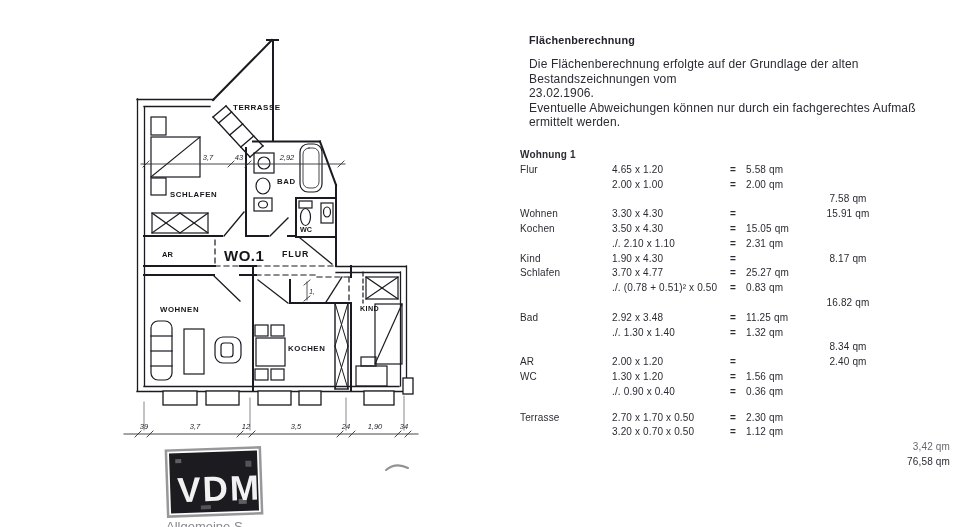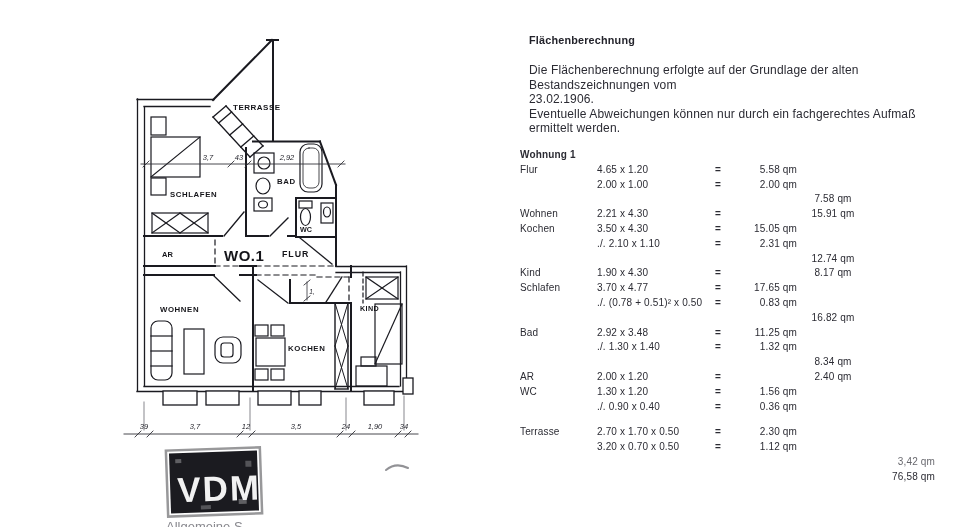--- a/index.html
+++ b/index.html
@@ -3,31 +3,31 @@
 <meta charset="utf-8">
 <style>
   html,body{margin:0;padding:0;background:#e8e8e8;}
   .page{
     position:relative;width:960px;height:527px;background:#ffffff;overflow:hidden;
     font-family:"Liberation Sans",sans-serif;color:#26262e;
   }
   svg text{font-family:"Liberation Sans",sans-serif;}
   
   .doc-head{position:absolute;left:529px;top:34px;width:424px;}
-  .doc-title{font-size:10.8px;font-weight:bold;letter-spacing:.2px;margin:0 0 17px 0;color:#23232b;}
+  .doc-title{font-size:10.8px;font-weight:bold;letter-spacing:.2px;margin:0 0 11px 0;color:#23232b;}
   .doc-head p{margin:0;font-size:12px;line-height:14.6px;letter-spacing:.15px;color:#2b2b33;}
   .calc{position:absolute;left:520px;top:148px;font-size:10px;letter-spacing:.15px;color:#2b2b33;}
   .trow{display:flex;height:14.8px;line-height:14.8px;white-space:nowrap;}
   .trow.gap{margin-top:11px;}
   .trow.thead .c1{font-weight:bold;}
   .c{display:block;flex:none;}
   .c1{width:77px;}
-  .c2{width:108px;}
+  .c2{width:108px;margin-left:15px;}
   .c3{width:26px;text-align:center;font-weight:bold;}
-  .c4{width:66px;text-align:right;}
+  .c4{width:66px;text-align:left;}
   .c5{width:72px;text-align:center;}
   .c6{width:66px;text-align:right;}
   .u{text-underline-offset:2px;}
   .faint{opacity:.72;}
 </style>
 </head>
 <body>
 
 <div class="page">
 
@@ -274,21 +274,21 @@
       <div class="trow">
         <span class="c c1"></span>
         <span class="c c2"></span>
         <span class="c c3"></span>
         <span class="c c4"></span>
         <span class="c c5">7.58 qm</span>
         <span class="c c6"></span>
       </div>
       <div class="trow">
         <span class="c c1">Wohnen</span>
-        <span class="c c2">2.21 x 4.30</span>
+        <span class="c c2">3.30 x 4.30</span>
         <span class="c c3">=</span>
         <span class="c c4"></span>
         <span class="c c5">15.91 qm</span>
         <span class="c c6"></span>
       </div>
       <div class="trow">
         <span class="c c1">Kochen</span>
         <span class="c c2">3.50 x 4.30</span>
         <span class="c c3">=</span>
         <span class="c c4">15.05 qm</span>
@@ -297,40 +297,32 @@
       </div>
       <div class="trow">
         <span class="c c1"></span>
         <span class="c c2">./. 2.10 x 1.10</span>
         <span class="c c3">=</span>
         <span class="c c4 u">2.31 qm</span>
         <span class="c c5"></span>
         <span class="c c6"></span>
       </div>
       <div class="trow">
-        <span class="c c1"></span>
-        <span class="c c2"></span>
-        <span class="c c3"></span>
-        <span class="c c4"></span>
-        <span class="c c5">12.74 qm</span>
-        <span class="c c6"></span>
-      </div>
-      <div class="trow">
         <span class="c c1">Kind</span>
         <span class="c c2">1.90 x 4.30</span>
         <span class="c c3">=</span>
         <span class="c c4"></span>
         <span class="c c5">8.17 qm</span>
         <span class="c c6"></span>
       </div>
       <div class="trow">
         <span class="c c1">Schlafen</span>
         <span class="c c2">3.70 x 4.77</span>
         <span class="c c3">=</span>
-        <span class="c c4">17.65 qm</span>
+        <span class="c c4">25.27 qm</span>
         <span class="c c5"></span>
         <span class="c c6"></span>
       </div>
       <div class="trow">
         <span class="c c1"></span>
         <span class="c c2">./. (0.78 + 0.51)² x 0.50</span>
         <span class="c c3">=</span>
         <span class="c c4 u">0.83 qm</span>
         <span class="c c5"></span>
         <span class="c c6"></span>

